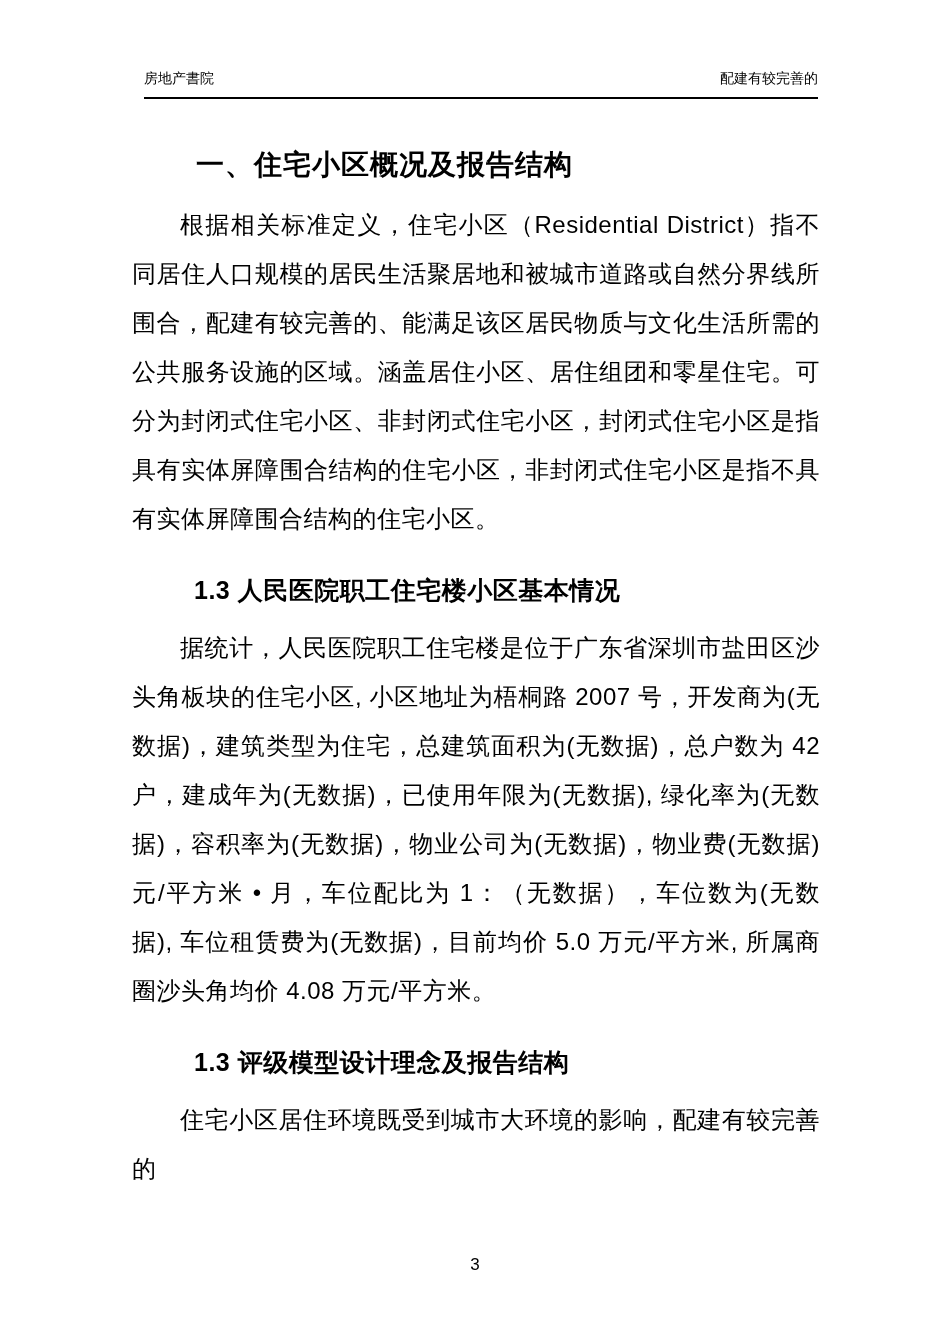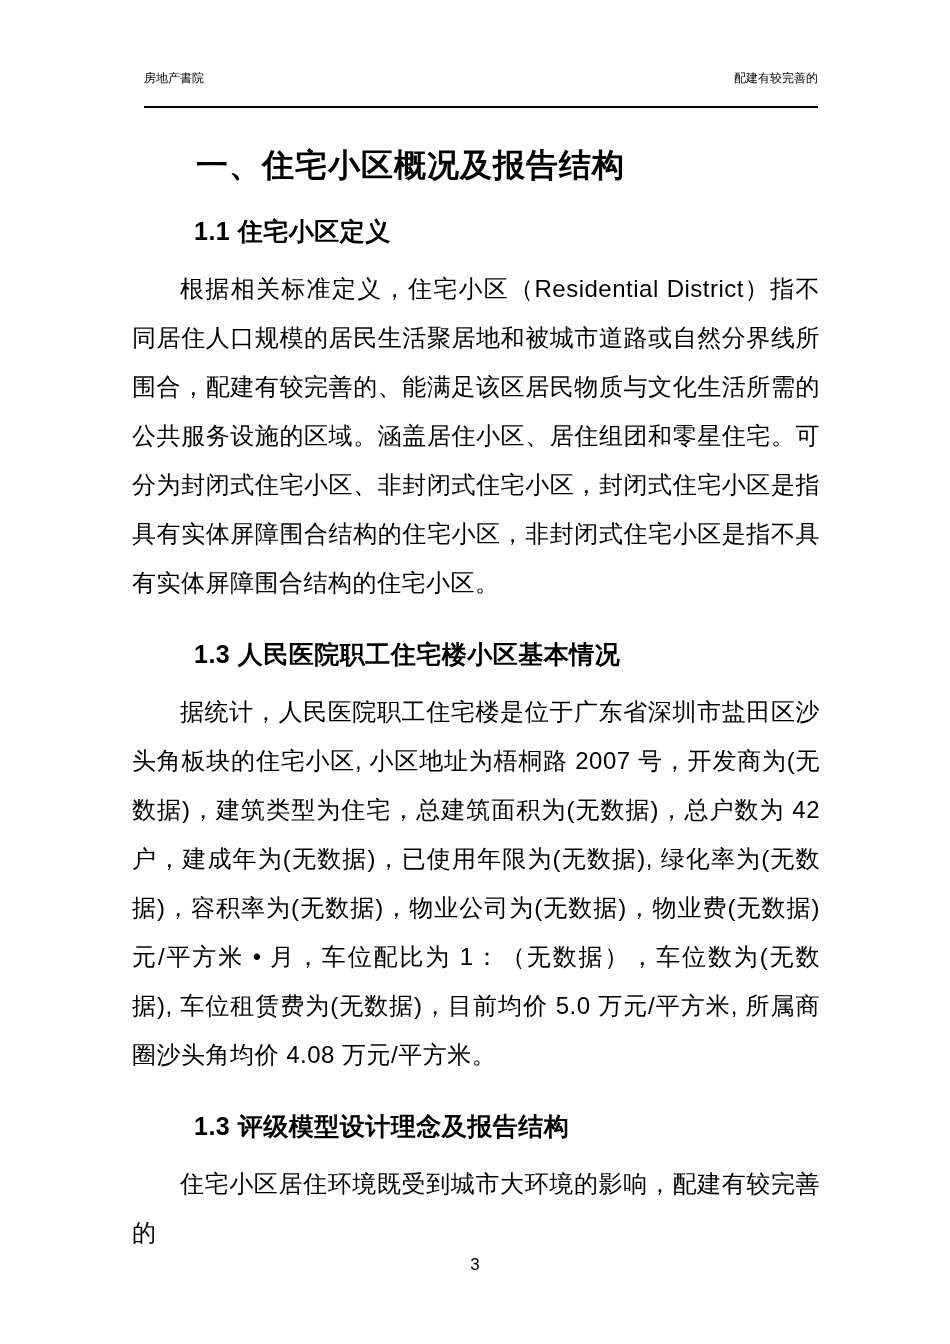--- a/index.html
+++ b/index.html
@@ -22,41 +22,41 @@
     position: absolute;
     top: 66px;
     left: 144px;
     width: 674px;
   }
   .header-row {
     display: flex;
     justify-content: space-between;
     align-items: flex-end;
     font-family: Liberation Sans, sans-serif;
-    font-size: 12px;
+    font-size: 14px;
     line-height: 24px;
-    padding-bottom: 16px;
+    padding-bottom: 7px;
   }
   .header-rule {
     border-top: 2px solid #000000;
     height: 0;
   }
 
   
   .page-body {
     position: absolute;
     top: 130px;
     left: 132px;
     width: 688px;
   }
   .chapter-title {
     margin: 16px 0 8px 64px;
     font-family: Liberation Sans, sans-serif;
     font-weight: 700;
-    font-size: 32px;
+    font-size: 28px;
     line-height: 38px;
     letter-spacing: 1px;
   }
   .section-heading {
     margin: 30px 0 0 62px;
     font-family: "Liberation Sans", sans-serif;
     font-weight: 700;
     font-size: 25px;
     line-height: 34px;
     letter-spacing: 0.5px;
@@ -97,21 +97,20 @@
       <span>配建有较完善的</span>
     </div>
     <div class="header-rule"></div>
   </header>
 
   <main class="page-body">
 
     <h1 class="chapter-title">一、住宅小区概况及报告结构</h1>
 
     <section>
-      <h2 class="section-heading">1.1 住宅小区定义</h2>
       <p class="body-paragraph">根据相关标准定义，住宅小区（Residential District）指不同居住人口规模的居民生活聚居地和被城市道路或自然分界线所围合，配建有较完善的、能满足该区居民物质与文化生活所需的公共服务设施的区域。涵盖居住小区、居住组团和零星住宅。可分为封闭式住宅小区、非封闭式住宅小区，封闭式住宅小区是指具有实体屏障围合结构的住宅小区，非封闭式住宅小区是指不具有实体屏障围合结构的住宅小区。</p>
     </section>
 
     <section>
       <h2 class="section-heading">1.3 人民医院职工住宅楼小区基本情况</h2>
       <p class="body-paragraph">据统计，人民医院职工住宅楼是位于广东省深圳市盐田区沙头角板块的住宅小区, 小区地址为梧桐路 2007 号，开发商为(无数据)，建筑类型为住宅，总建筑面积为(无数据)，总户数为 42 户，建成年为(无数据)，已使用年限为(无数据), 绿化率为(无数据)，容积率为(无数据)，物业公司为(无数据)，物业费(无数据)元/平方米 • 月，车位配比为 1：（无数据），车位数为(无数据), 车位租赁费为(无数据)，目前均价 5.0 万元/平方米, 所属商圈沙头角均价 4.08 万元/平方米。</p>
     </section>
 
     <section>
       <h2 class="section-heading">1.3 评级模型设计理念及报告结构</h2>

